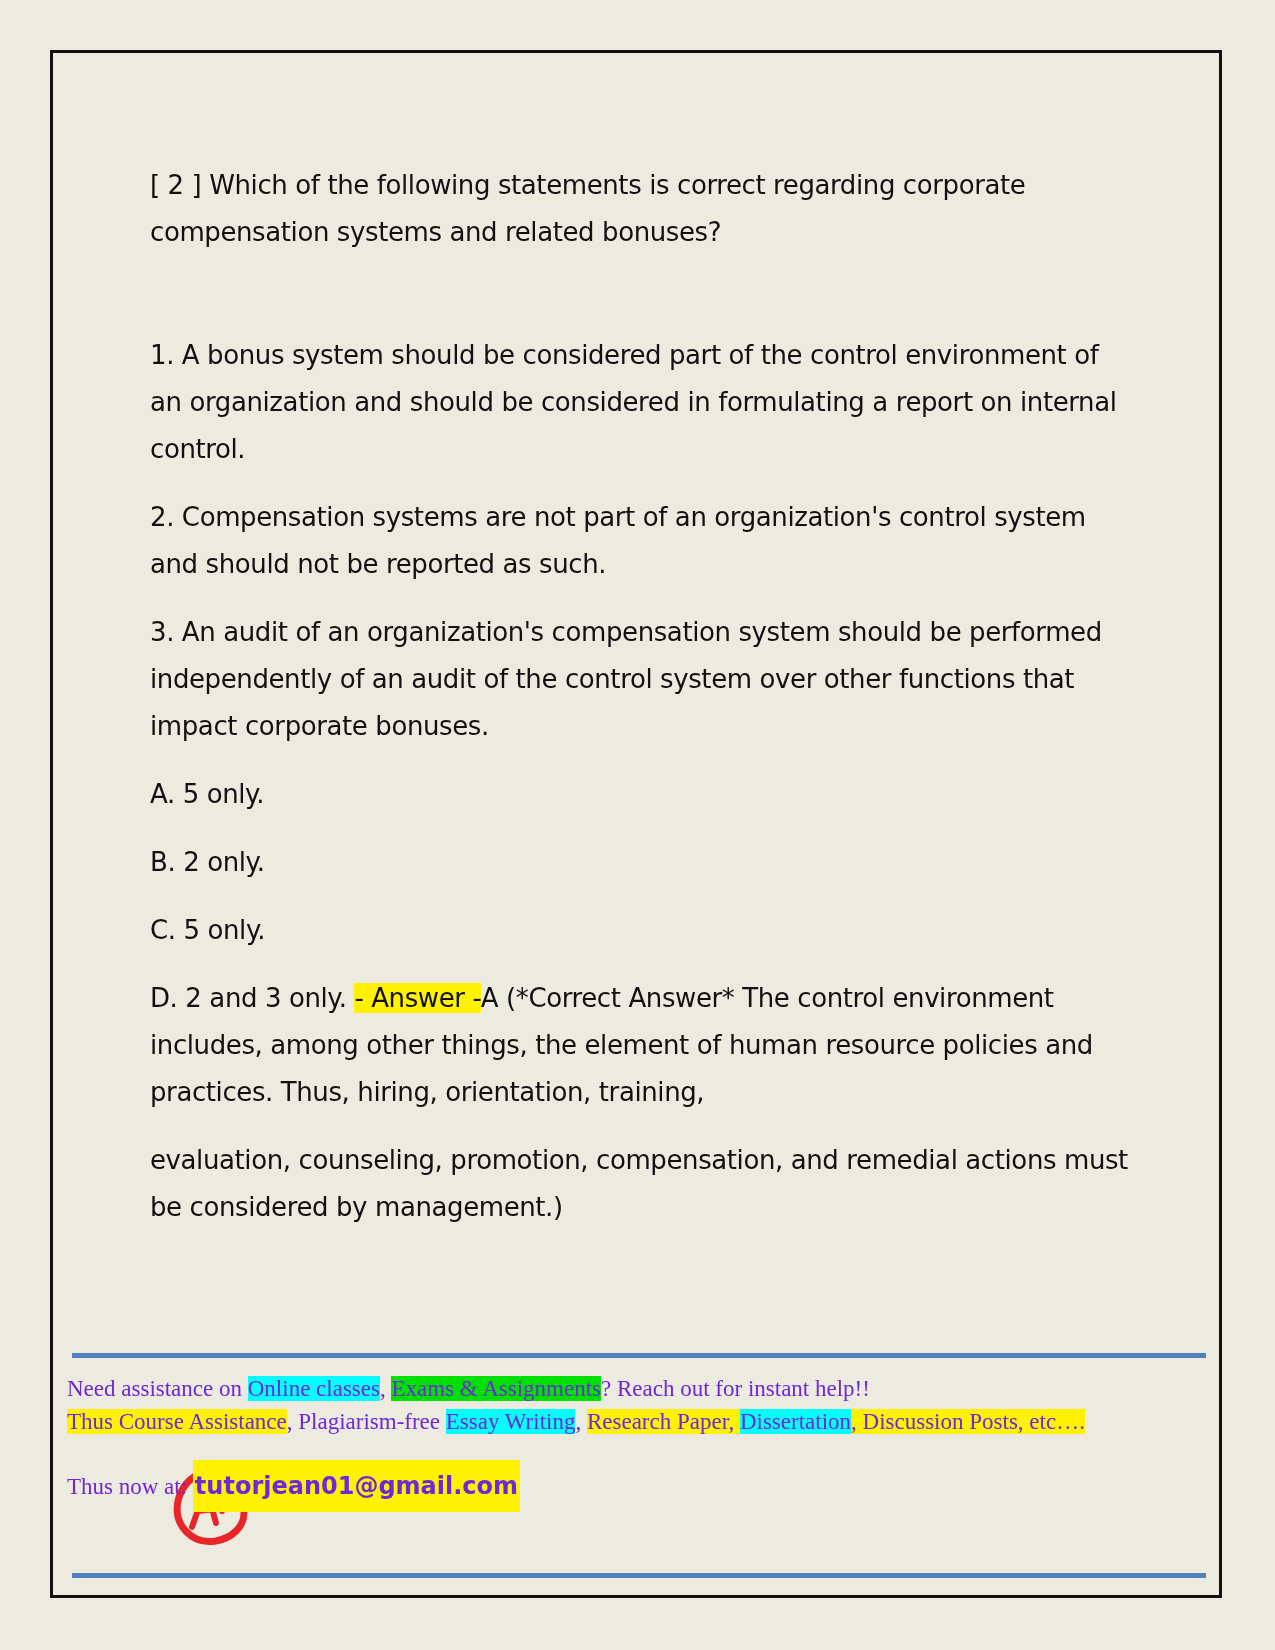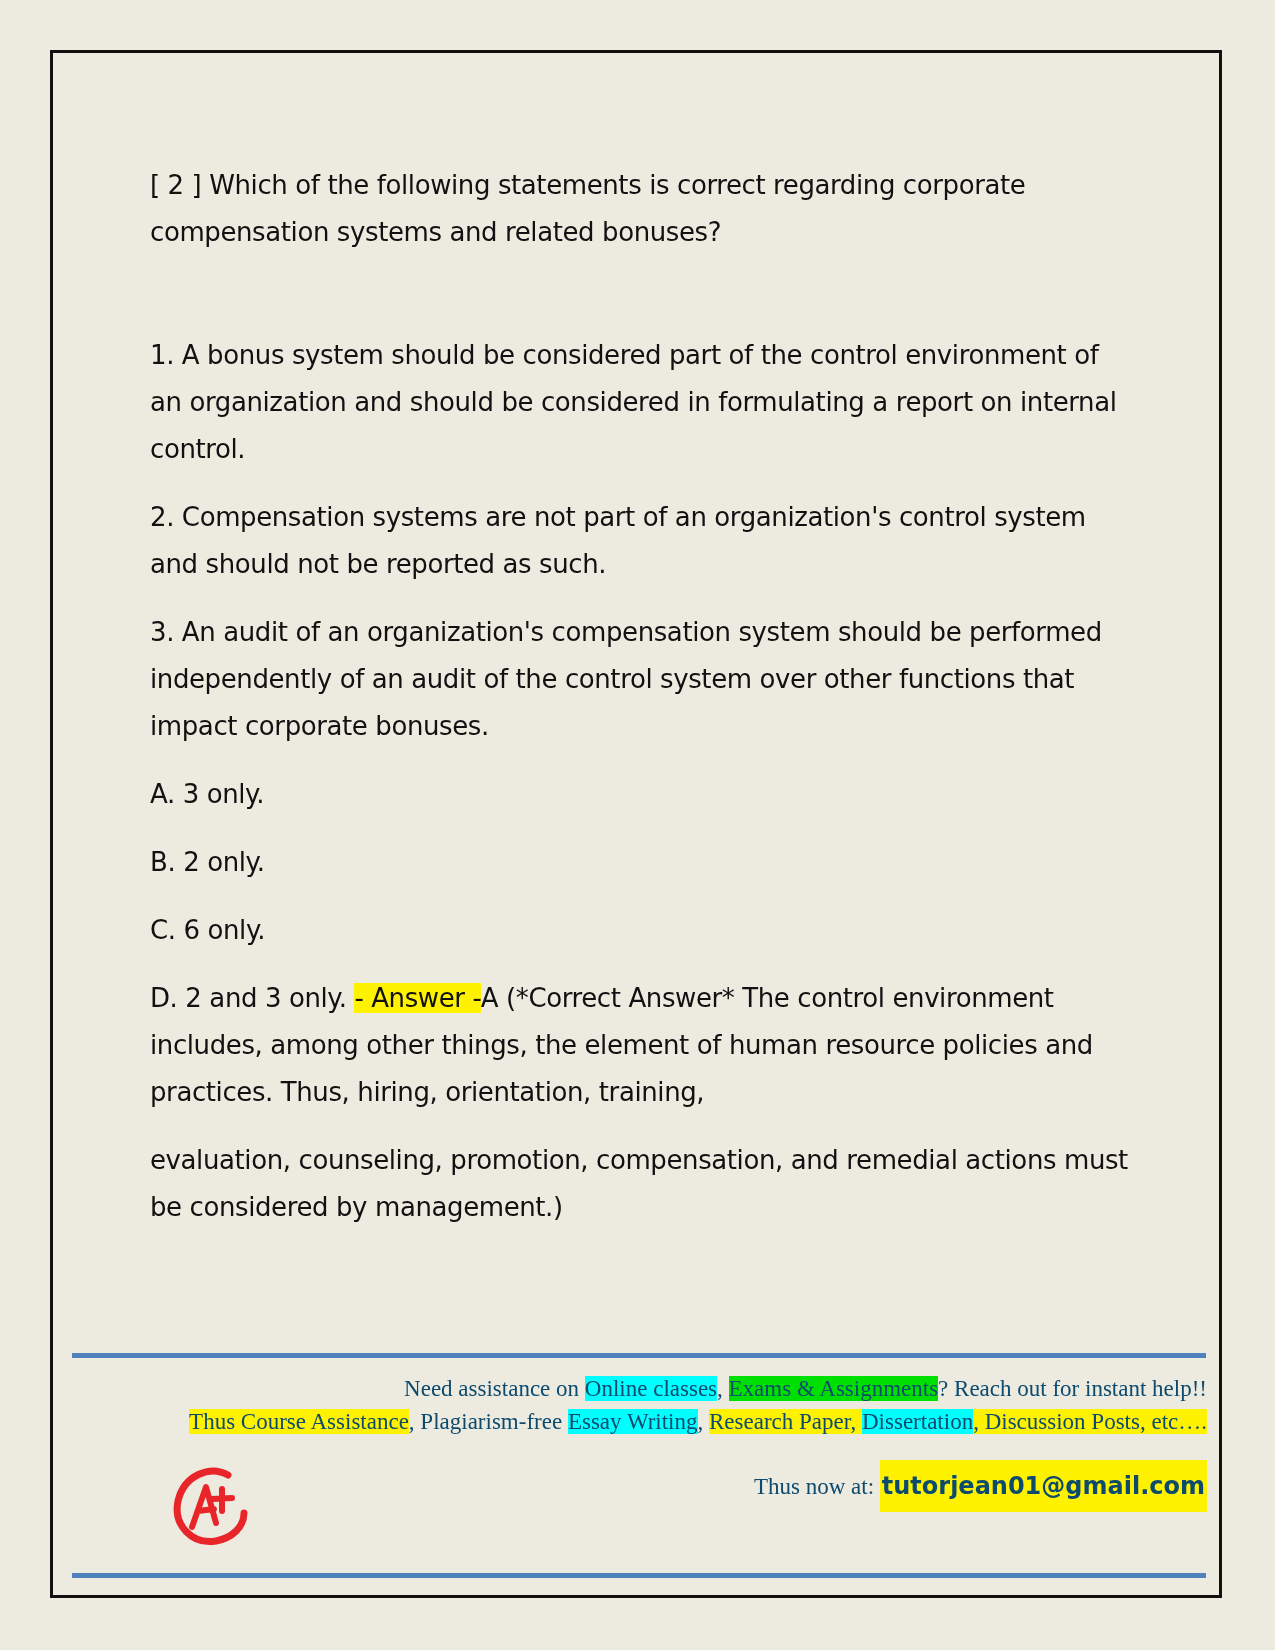--- a/index.html
+++ b/index.html
@@ -5,37 +5,37 @@
   html, body { margin:0; padding:0; }
   body { width:1275px; height:1650px; background:#edeae0; position:relative; font-family:"Liberation Sans", sans-serif; color:#111; }
   .frame { position:absolute; left:50px; top:50px; width:1172px; height:1548px; border:3px solid #111; box-sizing:border-box; }
   .content { position:absolute; left:150px; top:162px; width:980px; font-family:"DejaVu Sans", sans-serif; font-size:26px; letter-spacing:-0.4px; line-height:47px; color:#111; }
   .content p { margin:0 0 21px 0; }
   .q { margin-bottom:76px !important; }
   .hl-y { background:#fff200; }
   .hl-c { background:#00ffff; }
   .hl-g { background:#00e000; }
   .rule { position:absolute; left:72px; width:1134px; height:5px; background:#4f81bd; }
-  .footer { position:absolute; left:73px; width:1134px; text-align:right; font-family:"Liberation Serif", serif; font-size:23px; color:#0c4a6e; }
+  .footer { position:absolute; left:67px; width:1134px; text-align:left; font-family:"Liberation Serif", serif; font-size:23px; color:#6d28d9; }
   .email { font-family:"DejaVu Sans", sans-serif; font-weight:bold; font-size:24px; background:#fff200; padding:12px 2px; }
   .logo { position:absolute; left:170px; top:1465px; width:80px; height:85px; }
 </style>
 </head>
 <body>
 
 <div class="frame"></div>
 
 <div class="content">
   <p class="q">[ 2 ] Which of the following statements is correct regarding corporate compensation systems and related bonuses?</p>
   <p>1. A bonus system should be considered part of the control environment of an organization and should be considered in formulating a report on internal control.</p>
   <p>2. Compensation systems are not part of an organization's control system and should not be reported as such.</p>
   <p>3. An audit of an organization's compensation system should be performed independently of an audit of the control system over other functions that impact corporate bonuses.</p>
-  <p>A. 3 only.</p>
+  <p>A. 5 only.</p>
   <p>B. 2 only.</p>
-  <p>C. 6 only.</p>
+  <p>C. 5 only.</p>
   <p><span>D. 2 and 3 only. </span><span class="hl-y">- Answer -</span><span>A (*Correct Answer* The control environment includes, among other things, the element of human resource policies and practices. Thus, hiring, orientation, training,</span></p>
   <p>evaluation, counseling, promotion, compensation, and remedial actions must be considered by management.)</p>
 </div>
 
 <div class="rule" style="top:1353px;"></div>
 
 <div class="footer" style="top:1372px; line-height:33px;">
   <div><span>Need assistance on </span><span class="hl-c">Online classes</span><span>, </span><span class="hl-g">Exams &amp; Assignments</span><span>? Reach out for instant help!!</span></div>
   <div><span class="hl-y">Thus Course Assistance</span><span>, Plagiarism-free </span><span class="hl-c">Essay Writing</span><span>, </span><span class="hl-y">Research Paper, </span><span class="hl-c">Dissertation</span><span class="hl-y">, Discussion Posts, etc….</span></div>
 </div>

